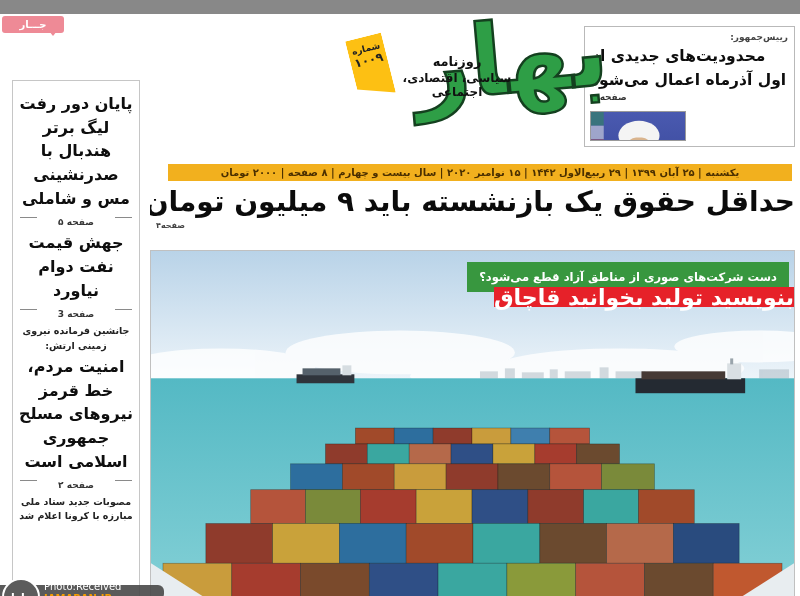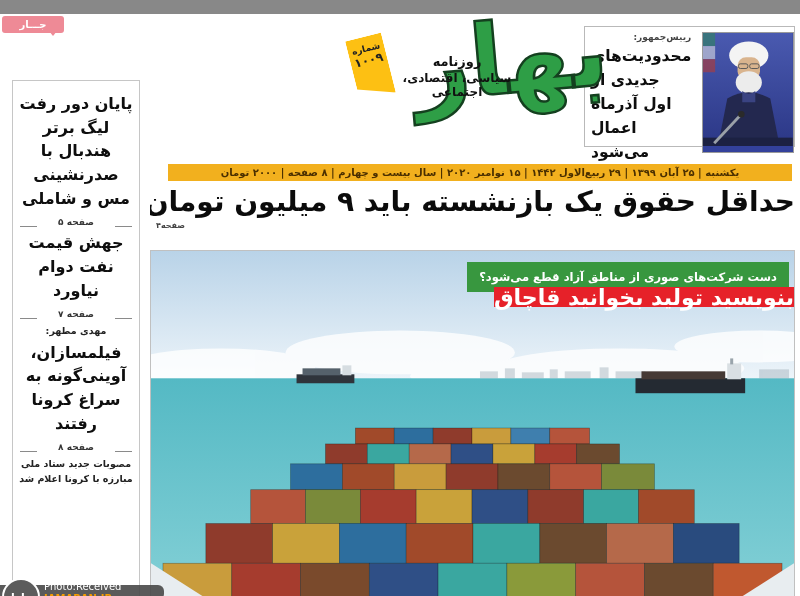--- a/index.html
+++ b/index.html
@@ -16,40 +16,40 @@
     border-radius:3px;display:flex;align-items:center;justify-content:center;z-index:5}
   .corner-tab::after{content:'';position:absolute;right:7px;bottom:-7px;border:4px solid transparent;
     border-top:5px solid var(--tab-pink)}
   .corner-tab span{color:#fff;font-size:10px;font-weight:bold;direction:rtl}
 
   
   .sidebar{position:absolute;left:12px;top:66px;width:128px;height:530px;border:1px solid #c6c6c6;
     border-bottom:none;background:#fff;padding:10px 4px 0;direction:rtl;text-align:center;overflow:hidden}
   .sb-kicker{font-size:9.5px;font-weight:bold;color:#222;margin:5px 0 2px;line-height:1.5}
   .sb-headline{font-size:16px;font-weight:bold;color:#0e0e0e;line-height:1.48;margin:1px 0}
-  .rule{display:flex;align-items:flex-end;gap:21px;margin:7px 3px 4px}
+  .rule{display:flex;align-items:flex-start;gap:21px;margin:7px 3px 4px}
   .rule .line{flex:1;border-top:1px solid #8a8a8a;position:relative}
   .rule .pg{font-size:9px;font-weight:bold;color:#333;white-space:nowrap}
 
   
   .issue-flag{position:absolute;left:352px;top:22px;width:37px;height:62px;background:var(--flag-yellow);
     clip-path:polygon(0 0,100% 0,100% 100%,0 80%);transform:rotate(-14deg);display:flex;flex-direction:column;
     align-items:center;padding-top:7px;z-index:2}
   .issue-flag .il{font-size:9px;font-weight:bold;color:#222}
   .issue-flag .in{font-size:12px;font-weight:bold;color:#222}
   .tagline{position:absolute;left:396px;top:40px;width:122px;text-align:center;direction:rtl;z-index:2}
   .tagline .t1{font-size:13px;font-weight:bold;color:#111}
   .tagline .t2{font-size:12px;font-weight:bold;color:#111;margin-top:2px}
   .logo{position:absolute;left:428px;top:-22px;width:180px;font-size:98px;font-weight:bold;
     color:var(--logo-green);-webkit-text-stroke:2.5px #14401f;text-shadow:0 0 1px #14401f;
     transform:rotate(-5deg);direction:rtl;text-align:center;line-height:1.35;z-index:1}
 
   
   .president-box{position:absolute;left:584px;top:12px;width:211px;height:121px;border:1px solid #b9b9b9;
-    display:flex;background:#fff}
+    display:flex;flex-direction:column;background:#fff}
   .pb-text{flex:1;display:flex;flex-direction:column;direction:rtl;padding:5px 6px 4px}
   .pb-kicker{font-size:9px;font-weight:bold;color:#444;text-align:right}
   .pb-headline{font-size:15.5px;font-weight:bold;color:#0e0e0e;line-height:1.55;text-align:left;margin-top:2px}
   .pb-page{font-size:9px;font-weight:bold;color:#333;text-align:left;margin-top:auto}
   .pb-photo{width:96px;height:121px;margin:5px 0 5px 5px;border:1px solid #9a9a9a;overflow:hidden;background:#33419b}
 
   
   .date-strip{position:absolute;left:168px;top:150px;width:624px;height:17px;background:var(--strip-yellow);
     color:#4a2f00;font-size:10px;font-weight:bold;display:flex;align-items:center;justify-content:center;
     direction:rtl;white-space:nowrap;overflow:hidden}
@@ -97,35 +97,35 @@
         <span class="line"></span>
         <span class="pg">صفحه ۵</span>
         <span class="line"></span>
       </div>
     </article>
 
     <article>
       <h3 class="sb-headline">جهش قیمت نفت دوام نیاورد</h3>
       <div class="rule">
         <span class="line"></span>
-        <span class="pg">صفحه ۷</span>
+        <span class="pg">صفحه 3</span>
         <span class="line"></span>
       </div>
     </article>
 
-    <article>
-      <div class="sb-kicker">مهدی مطهر:</div>
-      <h3 class="sb-headline">فیلمسازان، آوینی‌گونه به سراغ کرونا رفتند</h3>
+
+    <article>
+      <div class="sb-kicker">جانشین فرمانده نیروی زمینی ارتش:</div>
+      <h3 class="sb-headline">امنیت مردم، خط قرمز نیروهای مسلح جمهوری اسلامی است</h3>
       <div class="rule">
         <span class="line"></span>
-        <span class="pg">صفحه ۸</span>
+        <span class="pg">صفحه ۲</span>
         <span class="line"></span>
       </div>
     </article>
-
 
     <article>
       <div class="sb-kicker">مصوبات جدید ستاد ملی مبارزه با کرونا اعلام شد</div>
 
     </article>
 
   </aside>
 
   <div class="issue-flag">
     <span class="il">شماره</span>

